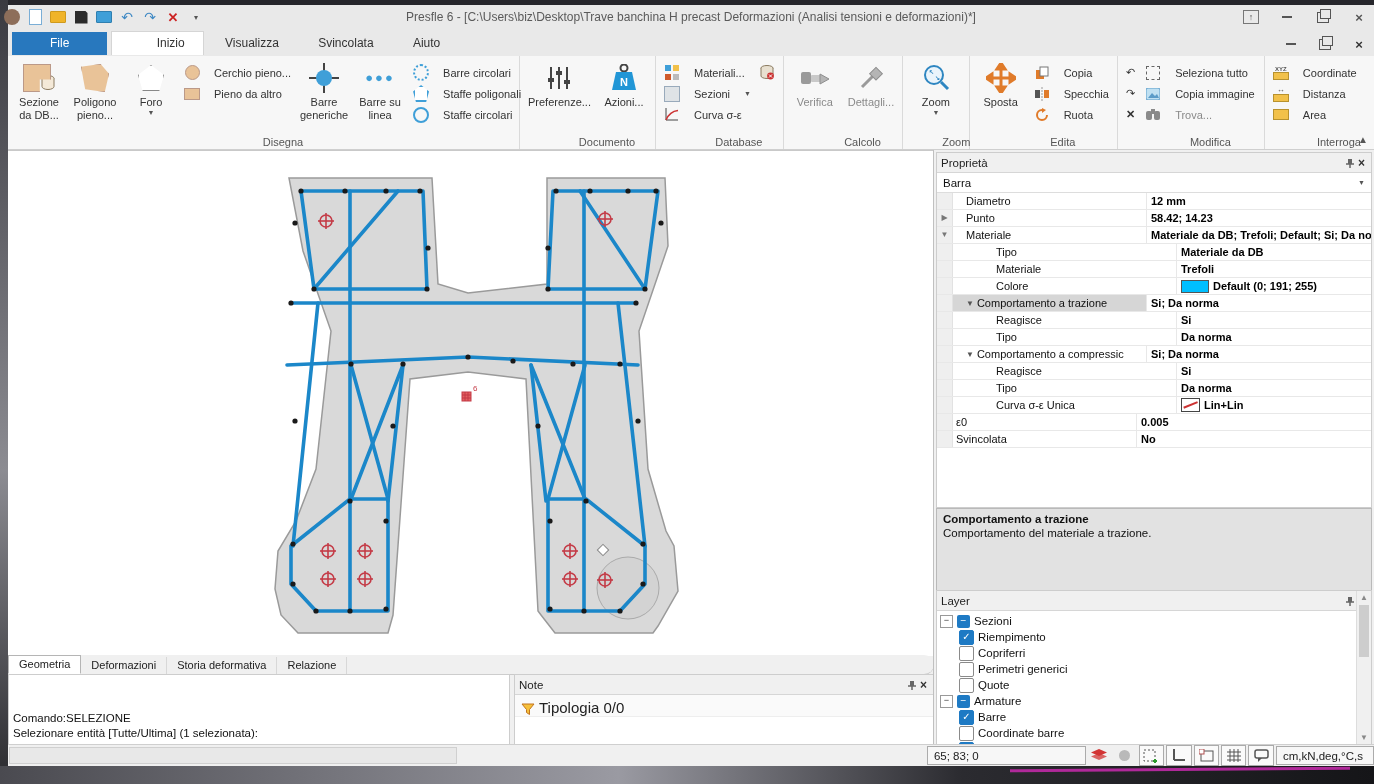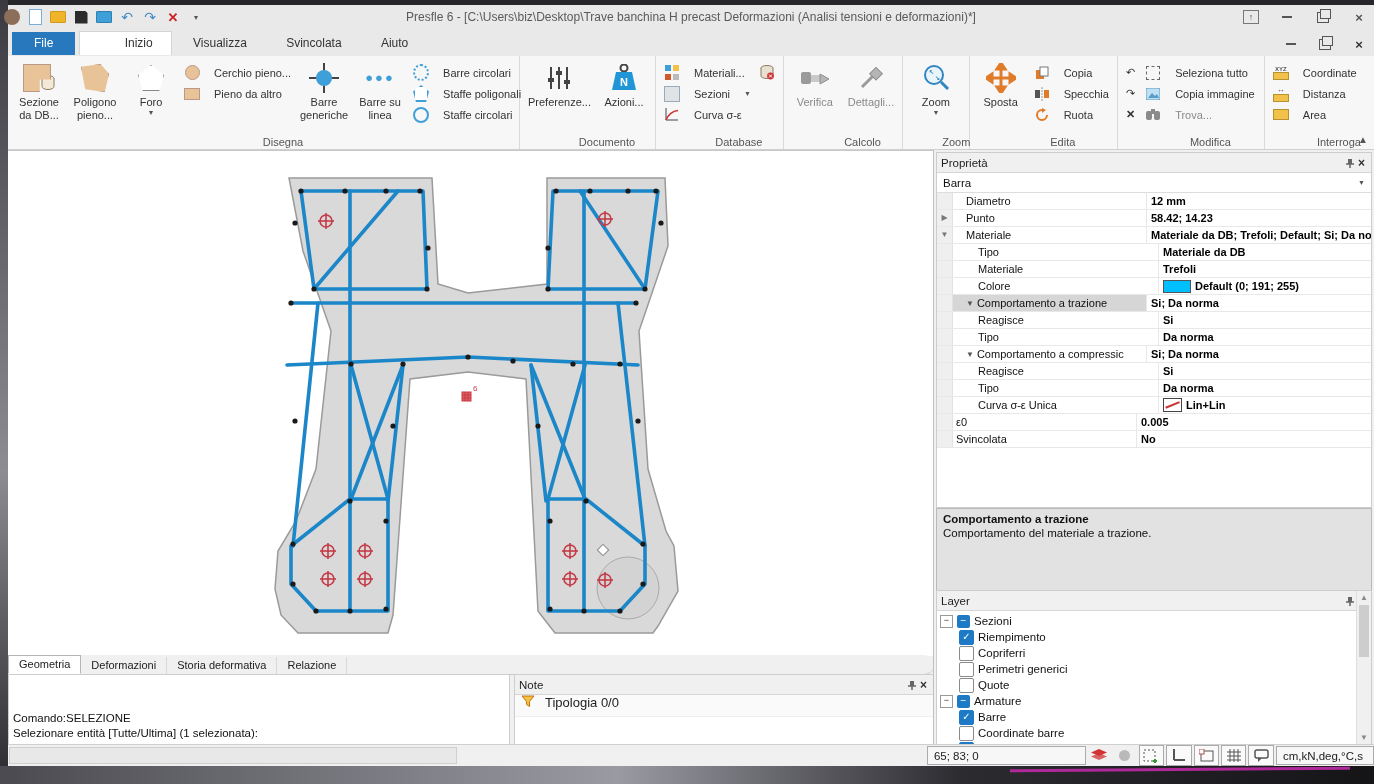--- a/index.html
+++ b/index.html
@@ -28,21 +28,21 @@
   .wb{width:18px;height:16px;display:flex;align-items:center;justify-content:center;}
   .boxup{border:1px solid #777;width:14px;height:12px;font-size:9px;display:flex;align-items:center;justify-content:center;}
   .minus{width:10px;height:2px;background:#555;}
   .restore{position:relative;width:10px;height:9px;border:1px solid #555;}
   .restore:before{content:"";position:absolute;left:2px;top:-4px;width:9px;height:8px;border:1px solid #555;background:#e9e9e9;}
   .closex{font-size:13px;font-weight:bold;}
 
   
   .tabrow{position:absolute;left:0;top:26px;right:0;height:25px;background:#e9e9e9;font-size:12px;}
   .rtab{display:inline-block;padding:4px 18px 5px;color:#333;cursor:default;}
-  .rtab.file{background:#2878be;color:#fff;margin-left:4px;padding:4px 22px 5px;}
+  .rtab.file{background:#2878be;color:#fff;margin-left:4px;padding:4px 38px 5px;}
   .rtab.active{background:#fff;border:1px solid #d5d5d5;border-bottom:none;padding-left:45px;}
   .mdibtns{position:absolute;right:6px;top:5px;display:flex;gap:16px;align-items:center;color:#333;}
 
   
   .ribbon{position:absolute;left:0;top:51px;right:0;height:93px;background:#f7f7f7;border-bottom:1px solid #cfcfcf;display:flex;}
   .rgroup{position:relative;border-right:1px solid #dadada;padding:3px 3px 16px 3px;display:flex;align-items:flex-start;}
   .gtitle{position:absolute;bottom:1px;left:0;right:0;text-align:center;font-size:11px;color:#555;padding-left:39px;}
   .bigbtn{display:flex;flex-direction:column;align-items:center;justify-content:flex-start;
     padding:1px 5px;font-size:11px;color:#333;text-align:center;line-height:1.15;min-width:46px;}
   .bigbtn .bicon{height:36px;display:flex;align-items:center;justify-content:center;}
@@ -77,33 +77,33 @@
   .vtab.active{background:#fff;border:1px solid #b5b5b5;border-bottom:1px solid #fff;}
   .panes{position:absolute;left:0;top:524px;width:926px;height:71px;display:flex;}
   .cmdpane{width:456px;background:#fff;border:1px solid #cdcdcd;position:relative;font-size:11.5px;color:#111;padding-left:44px;}
   .cmdtext{position:absolute;left:4px;bottom:3px;line-height:1.3;}
   .notepane{flex:1;background:#fff;border:1px solid #cdcdcd;margin-left:4px;position:relative;}
   .panelhdr{height:19px;background:#f0f0f0;border-bottom:1px solid #d6d6d6;font-size:11.5px;color:#222;
     display:flex;align-items:center;padding:0 4px;}
   .panelhdr .sp{flex:1;}
   .pin{width:12px;height:12px;display:inline-flex;align-items:center;justify-content:center;color:#555;}
   .hx{color:#333;font-weight:bold;font-size:12px;padding:0 2px;}
-  .noterow{display:flex;align-items:flex-start;gap:10px;font-size:13px;color:#222;height:21px;padding:0 6px;background:#fafafa;border-bottom:1px solid #eee;}
+  .noterow{display:flex;align-items:flex-end;gap:4px;font-size:15px;color:#222;height:21px;padding:0 6px;background:#fafafa;border-bottom:1px solid #eee;}
 
   
   .rightpane{position:absolute;right:0;top:0;width:440px;height:595px;background:#f0f0f0;border-left:1px solid #c0c0c0;}
   .proppanel{position:absolute;left:2px;top:2px;right:2px;height:354px;background:#fff;border:1px solid #cdcdcd;}
   .combo{height:19px;border-bottom:1px solid #ddd;font-size:11.5px;display:flex;align-items:center;padding:0 6px;color:#111;}
   .combo .sp{flex:1;}
   .grid{font-size:11px;}
   .prow{display:flex;height:16px;line-height:15px;border-bottom:1px solid #e8e8e8;}
   .pgut{width:15px;background:#efefef;border-right:1px solid #e2e2e2;color:#777;font-size:8px;text-align:center;line-height:16px;flex:none;}
   .plab{width:180px;border-right:1px solid #e8e8e8;overflow:hidden;white-space:nowrap;color:#111;flex:none;display:flex;align-items:center;}
   .plab .inlar{font-size:8px;color:#555;margin-right:3px;}
-  .ind0{padding-left:3px;}.ind1{padding-left:13px;}.ind2{padding-left:25px;}
+  .ind0{padding-left:3px;}.ind1{padding-left:13px;}.ind2{padding-left:43px;}
   .pval{flex:1;font-weight:bold;padding-left:4px;overflow:hidden;white-space:nowrap;color:#000;display:flex;align-items:center;gap:4px;}
   .prow.sel .plab{background:#d6d6d6;}
   .swatch{width:26px;height:11px;border:1px solid #555;flex:none;}
   .curva-ic{width:17px;height:12px;border:1px solid #444;background:#fff;flex:none;position:relative;}
   .curva-ic i{position:absolute;left:1px;top:5px;width:15px;height:1.5px;background:#c33;transform:rotate(-22deg);}
   .descbox{position:absolute;left:2px;top:358px;right:2px;height:76px;background:#e2e2e2;border:1px solid #b9b9b9;
     font-size:11.5px;color:#111;padding:3px 6px;line-height:1.25;}
   .descbox b{font-size:11.5px;}
   .layerpanel{position:absolute;left:2px;top:440px;right:2px;bottom:0;background:#fff;border:1px solid #cdcdcd;overflow:hidden;}
   .tree{font-size:11.5px;color:#111;position:relative;}

